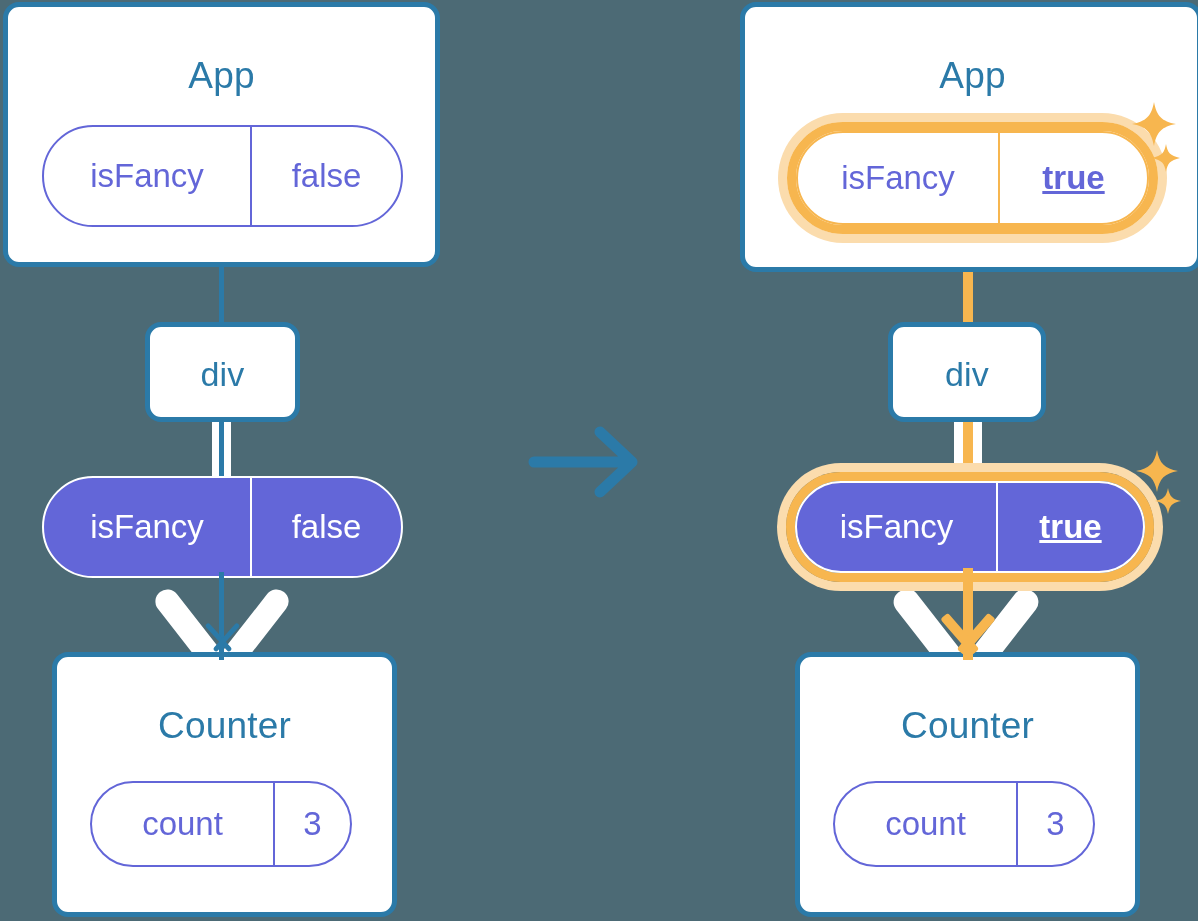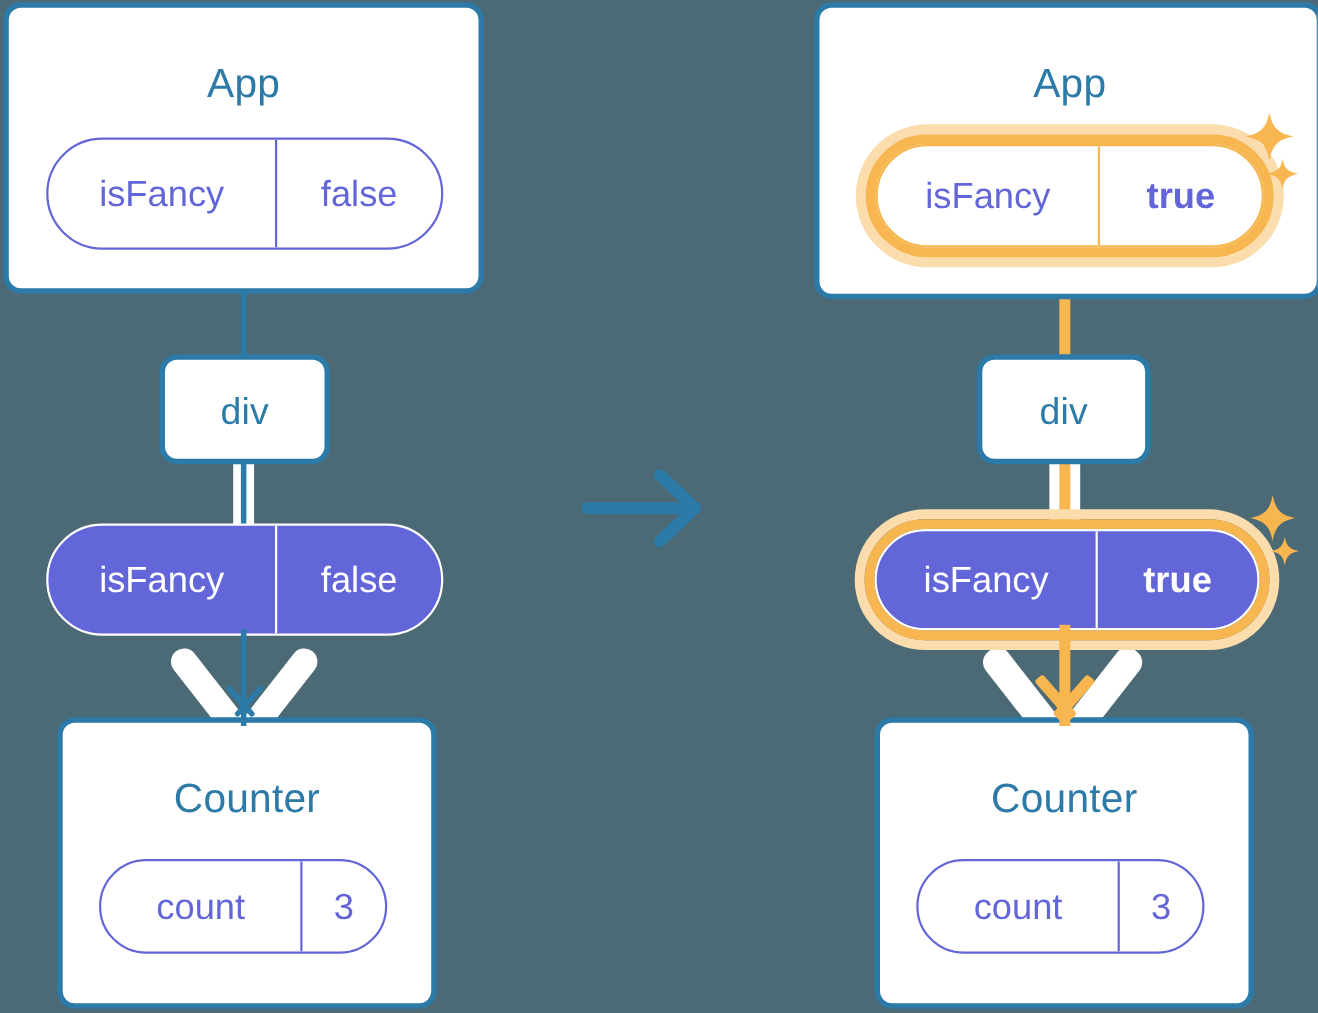--- a/index.html
+++ b/index.html
@@ -37,21 +37,21 @@
   .pill-filled{
     background:#6366d8;border:2px solid #ffffff;
   }
   .pill-filled .pill-cell{color:#ffffff;}
   .pill-filled .pill-sep{background:#ffffff;}
   .pill-cell{
     display:flex;align-items:center;justify-content:center;
     font-size:33px;white-space:nowrap;
   }
   .pill-sep{width:2px;flex:0 0 2px;}
-  .bold{font-weight:bold;}
+  .bold{font-weight:bold;text-decoration:underline;}
 
   
   .ring{
     position:absolute;border-radius:999px;z-index:5;
     box-sizing:border-box;
     border:9px solid #f7b64f;
     box-shadow:0 0 0 9px #fbdcad;
     background:transparent;
   }
 

